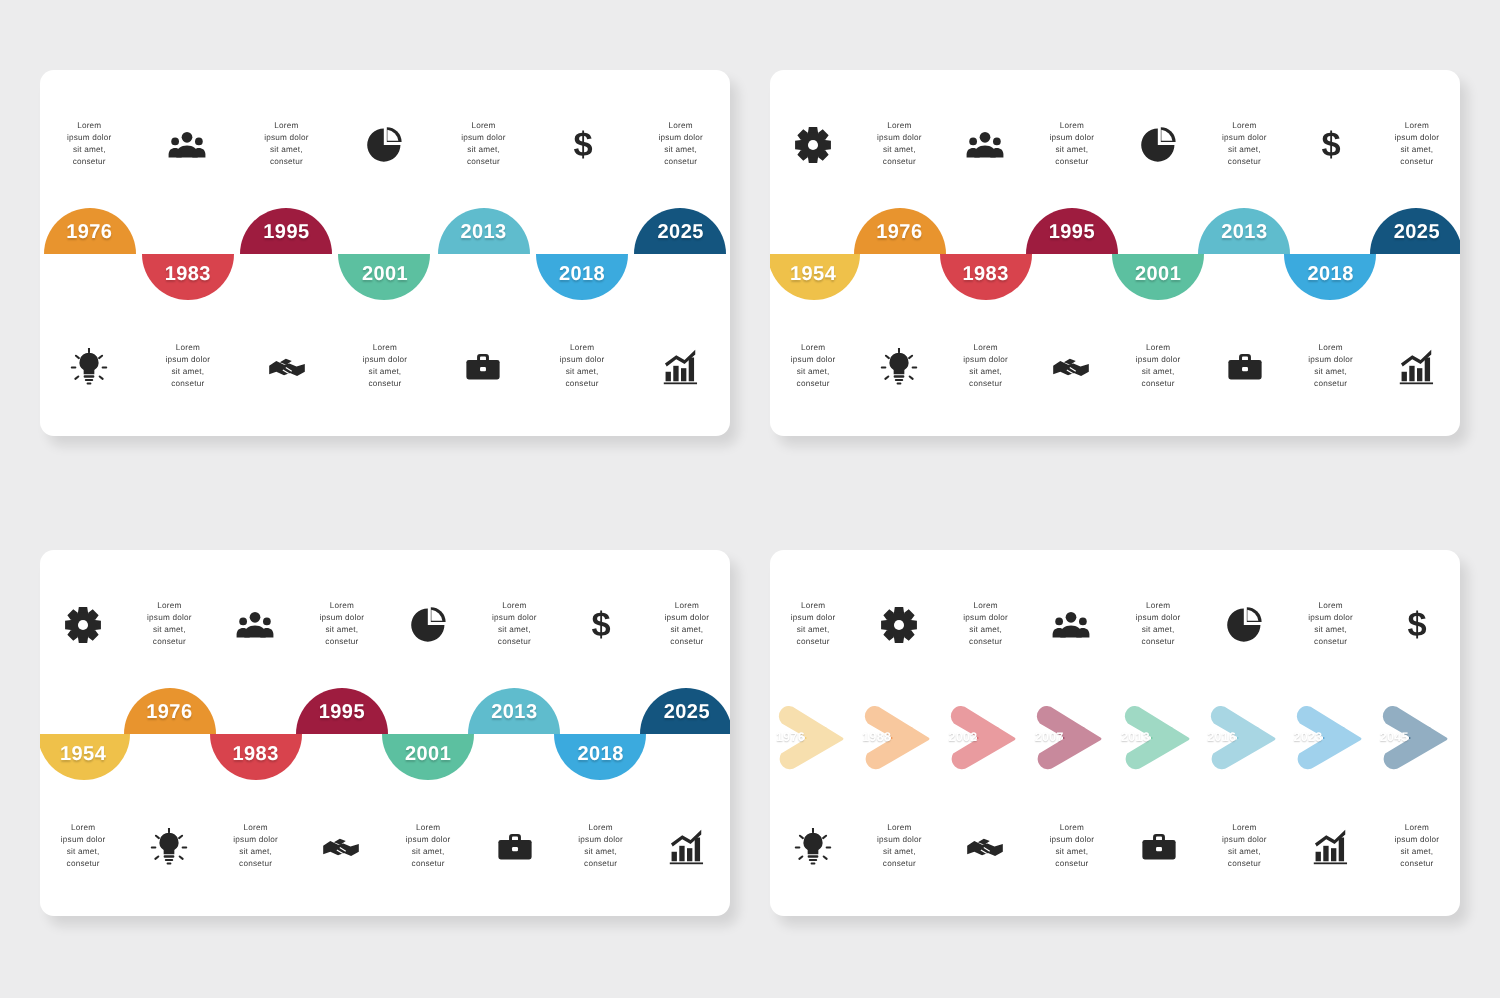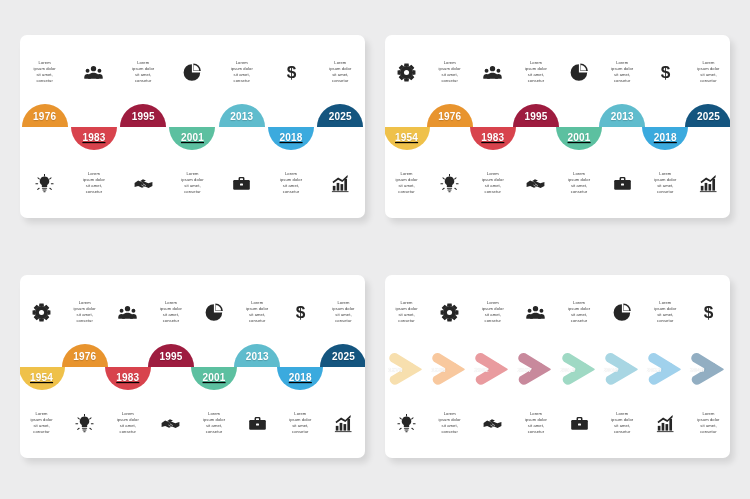--- a/index.html
+++ b/index.html
@@ -84,21 +84,20 @@
     justify-content:center;
   }
   .dome.up{
     top:50%;
     margin-top:-23px;
     border-radius:23px 23px 0 0;
   }
   .dome.down{
     top:50%;
     border-radius:0 0 23px 23px;
-    text-decoration:underline;
   }
   .yr{
     color:#ffffff;
     font-weight:bold;
     font-size:10px;
     letter-spacing:.2px;
     text-shadow:0 1px 1px rgba(0,0,0,.18);
     line-height:1;
   }
   .dome.up .yr{margin-top:2px;}

